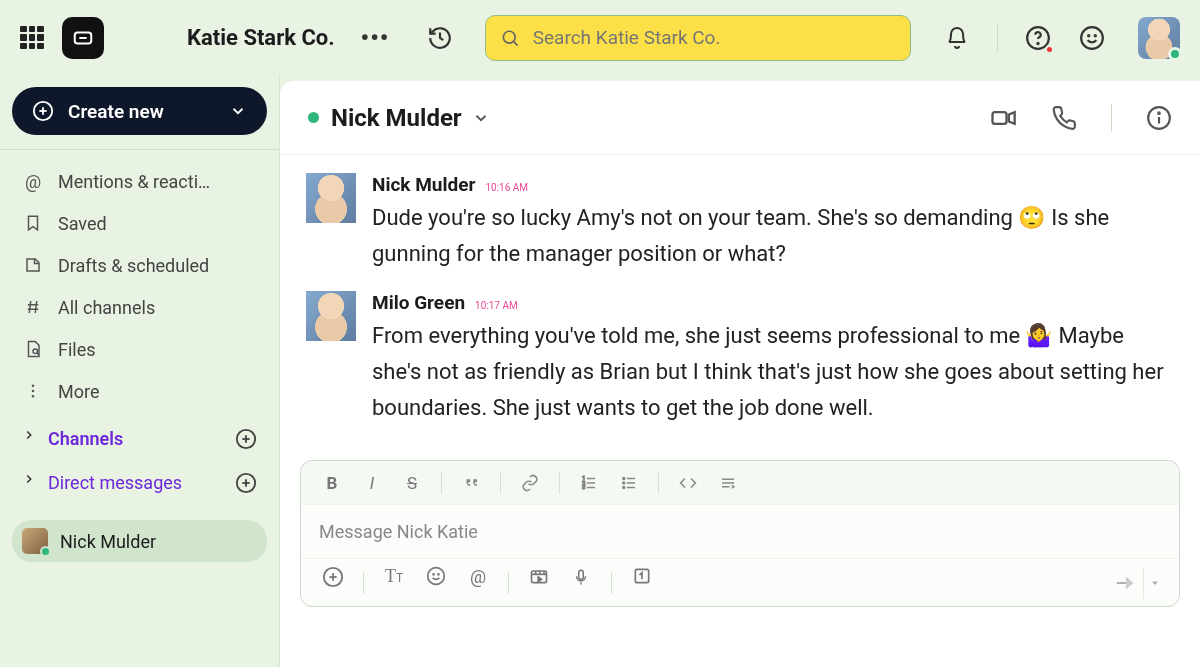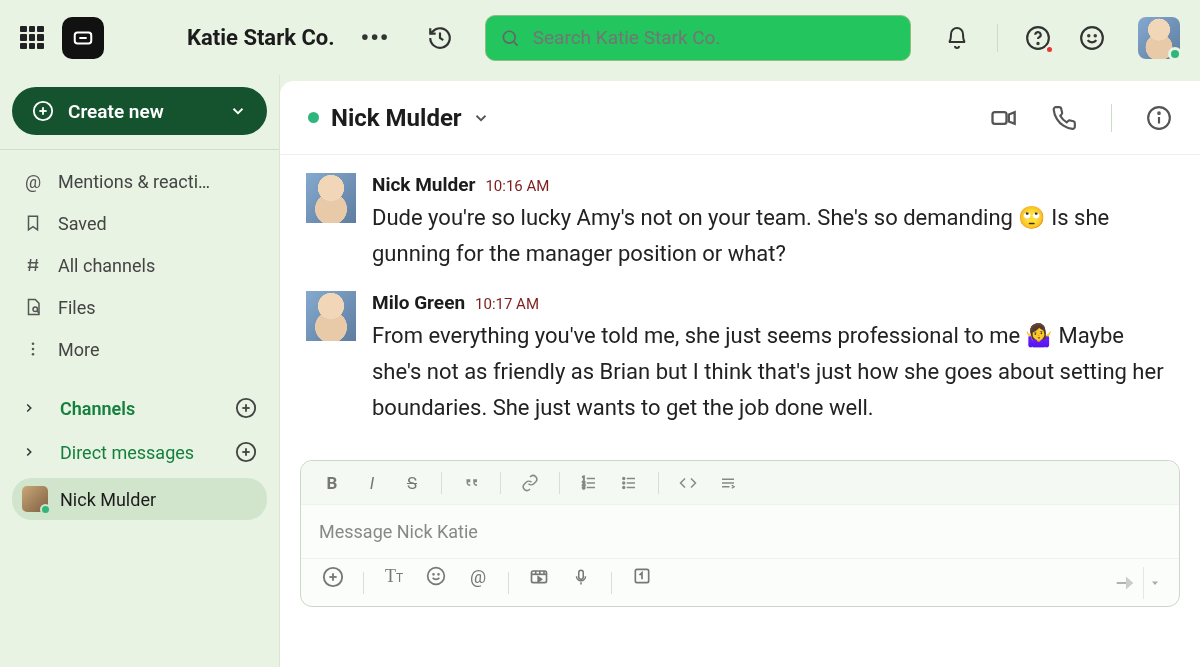--- a/index.html
+++ b/index.html
@@ -4,53 +4,53 @@
 <style>
 * { box-sizing: border-box; margin: 0; padding: 0; font-family: -apple-system, BlinkMacSystemFont, "Segoe UI", Roboto, Helvetica, Arial, sans-serif; }
 body { background: #e8f3e3; width: 1200px; height: 667px; overflow: hidden; color: #1d1c1d; }
 .topbar { height: 75px; display: flex; align-items: center; padding: 0 20px; gap: 18px; }
 .grid-icon { width: 24px; height: 24px; display: grid; grid-template-columns: repeat(3,1fr); grid-template-rows: repeat(3,1fr); gap: 2px; }
 .grid-icon span { background: #222; border-radius: 1px; }
 .app-logo { width: 42px; height: 42px; background: #111; border-radius: 10px; display:flex; align-items:center; justify-content:center; color:#fff; margin-right:10px; }
 .ws-name { font-size: 22px; font-weight: 700; margin-left: 55px; margin-right: 8px; }
 .dots { font-size: 24px; font-weight:700; letter-spacing:1px; color:#333; }
 .history-icon { margin-left: 20px; margin-right: 14px; }
-.search-box { flex:1; max-width: 500px; height: 46px; background: #22c55e; border: 1.5px solid #8fbf7f; border-radius: 10px; display:flex; align-items:center; padding: 0 14px; gap: 12px; color:#555; }
+.search-box { flex:1; max-width: 500px; height: 46px; background: #fde047; border: 1.5px solid #8fbf7f; border-radius: 10px; display:flex; align-items:center; padding: 0 14px; gap: 12px; color:#555; }
 .search-box input { border:none; background:transparent; font-size: 19px; color:#555; outline:none; width:100%; }
 .top-right { display:flex; align-items:center; gap: 26px; margin-left: 14px; }
 .bell-wrap, .help-wrap, .emoji-wrap { position:relative; width:28px; height:28px; display:flex; align-items:center; justify-content:center; color:#333; }
 .red-dot { position:absolute; bottom:-2px; right:-2px; width:9px; height:9px; background:#e33; border-radius:50%; border:2px solid #e8f3e3; }
 .avatar-top { width:42px; height:42px; border-radius:8px; background:linear-gradient(135deg,#c8a574,#8a6d4f); position:relative; margin-left:6px; overflow:hidden; }
 .green-dot-top { position:absolute; bottom:-2px; right:-2px; width:14px; height:14px; background:#2eb67d; border-radius:50%; border:3px solid #e8f3e3; }
 .below-top { display:flex; height: calc(100% - 75px); }
 .sidebar { width: 280px; padding: 12px 12px 0 12px; display:flex; flex-direction:column; border-right:1px solid #d8e6d2; }
-.create-btn { background:#14532d; color:#fff; height:48px; border-radius: 30px; display:flex; align-items:center; padding: 0 20px; gap:14px; font-size:19px; font-weight:600; cursor:pointer; }
+.create-btn { background:#0f172a; color:#fff; height:48px; border-radius: 30px; display:flex; align-items:center; padding: 0 20px; gap:14px; font-size:19px; font-weight:600; cursor:pointer; }
 .create-btn .chev { margin-left:auto; }
 .side-sep { border-top:1px solid #cfe0c8; margin:14px -12px 10px -12px; }
 .nav-item { display:flex; align-items:center; gap:14px; height:42px; padding: 0 10px; font-size:18px; color:#444; border-radius:6px; cursor:pointer; overflow:hidden; white-space:nowrap; text-overflow:ellipsis; }
 .nav-item .ico { width:22px; display:flex; justify-content:center; color:#555; }
-.section-row { display:flex; align-items:center; gap:24px; height:44px; padding: 0 10px; font-size:18px; cursor:pointer; font-weight:600; color:#15803d; }
+.section-row { display:flex; gap:12px; height:44px; padding: 0 10px; font-size:18px; cursor:pointer; font-weight:600; color:#6d28d9; }
 .section-row .plus { margin-left:auto; color:#444; }
 .dm-item { display:flex; align-items:center; gap:12px; height:42px; padding: 0 10px; font-size:18px; border-radius: 20px; background:#d1e4cc; margin-top:4px; }
 .dm-av { width:26px; height:26px; border-radius:5px; background:linear-gradient(135deg,#caa878,#7e5f42); position:relative; }
 .dm-av .gd { position:absolute; bottom:-3px; right:-3px; width:11px; height:11px; background:#2eb67d; border-radius:50%; border:2px solid #d1e4cc; }
 .chat-panel { flex:1; background:#fff; border-radius: 14px 0 0 0; margin-top: 6px; display:flex; flex-direction:column; padding: 0; overflow:hidden; }
 .chat-header { height:74px; display:flex; align-items:center; padding: 0 28px; border-bottom:1px solid #eee; }
 .presence-dot { width:11px; height:11px; background:#2eb67d; border-radius:50%; margin-right:12px; }
 .chat-title { font-size:24px; font-weight:700; }
 .chat-header .chev-d { margin-left:10px; color:#555; }
 .header-right { margin-left:auto; display:flex; align-items:center; gap:34px; color:#555; }
 .msg-area { padding: 18px 26px 10px 26px; overflow:auto; }
 .msg { display:flex; gap:16px; margin-bottom: 18px; }
 .msg-av { width:50px; height:50px; border-radius:10px; flex-shrink:0; }
 .av1 { background:linear-gradient(135deg,#d8b089,#7c5638); }
 .av2 { background:linear-gradient(135deg,#cda981,#6b4c33); }
 .msg-head { display:flex; align-items:baseline; gap:10px; margin-bottom:4px; }
 .msg-name { font-weight:700; font-size:19px; }
-.msg-time { font-size:15px; color:#7f1d1d; }
+.msg-time { font-size:10px; color:#ec4899; }
 .msg-text { font-size:22px; line-height:1.65; color:#222; }
 .composer { margin: 6px 20px 20px 20px; border:1.5px solid #ccd7c9; border-radius:12px; background:#fbfdfa; }
 .fmt-row { display:flex; align-items:center; height:44px; padding: 0 14px; gap:6px; color:#888; border-bottom:1px solid #eef3ec; background:#f5f9f3; border-radius:12px 12px 0 0; }
 .fmt-btn { width:34px; height:30px; display:flex; align-items:center; justify-content:center; font-size:17px; cursor:pointer; color:#777; }
 .fmt-sep { width:1px; height:22px; background:#d7e0d3; margin:0 6px; }
 .compose-input { padding: 16px 18px; font-size:18px; color:#888; min-height:48px; }
 .action-row { display:flex; align-items:center; height:48px; padding: 0 14px; gap:6px; color:#777; border-top:1px solid #eef3ec; }
 .action-btn { width:36px; height:34px; display:flex; align-items:flex-start; justify-content:center; cursor:pointer; font-size:18px; }
 .send-group { margin-left:auto; display:flex; align-items:center; }
 .send-btn { width:36px; height:32px; display:flex; align-items:center; justify-content:center; color:#aaa; }
@@ -152,20 +152,29 @@
         <span class="ico">
           <svg width="18" height="18" viewBox="0 0 24 24" fill="none" stroke="#555" stroke-width="2">
             <path d="M6 3h12v18l-6-4-6 4z"></path>
           </svg>
         </span>
         <span>Saved</span>
       </div>
     <div class="nav-item">
         <span class="ico">
           <svg width="18" height="18" viewBox="0 0 24 24" fill="none" stroke="#555" stroke-width="2">
+            <path d="M4 4h11l5 5v11H4z"></path>
+            <path d="M14 4v6h6"></path>
+          </svg>
+        </span>
+        <span>Drafts &amp; scheduled</span>
+      </div>
+    <div class="nav-item">
+        <span class="ico">
+          <svg width="18" height="18" viewBox="0 0 24 24" fill="none" stroke="#555" stroke-width="2">
             <line x1="5" y1="9" x2="19" y2="9"></line>
             <line x1="5" y1="15" x2="19" y2="15"></line>
             <line x1="9" y1="4" x2="7" y2="20"></line>
             <line x1="17" y1="4" x2="15" y2="20"></line>
           </svg>
         </span>
         <span>All channels</span>
       </div>
     <div class="nav-item">
         <span class="ico">

